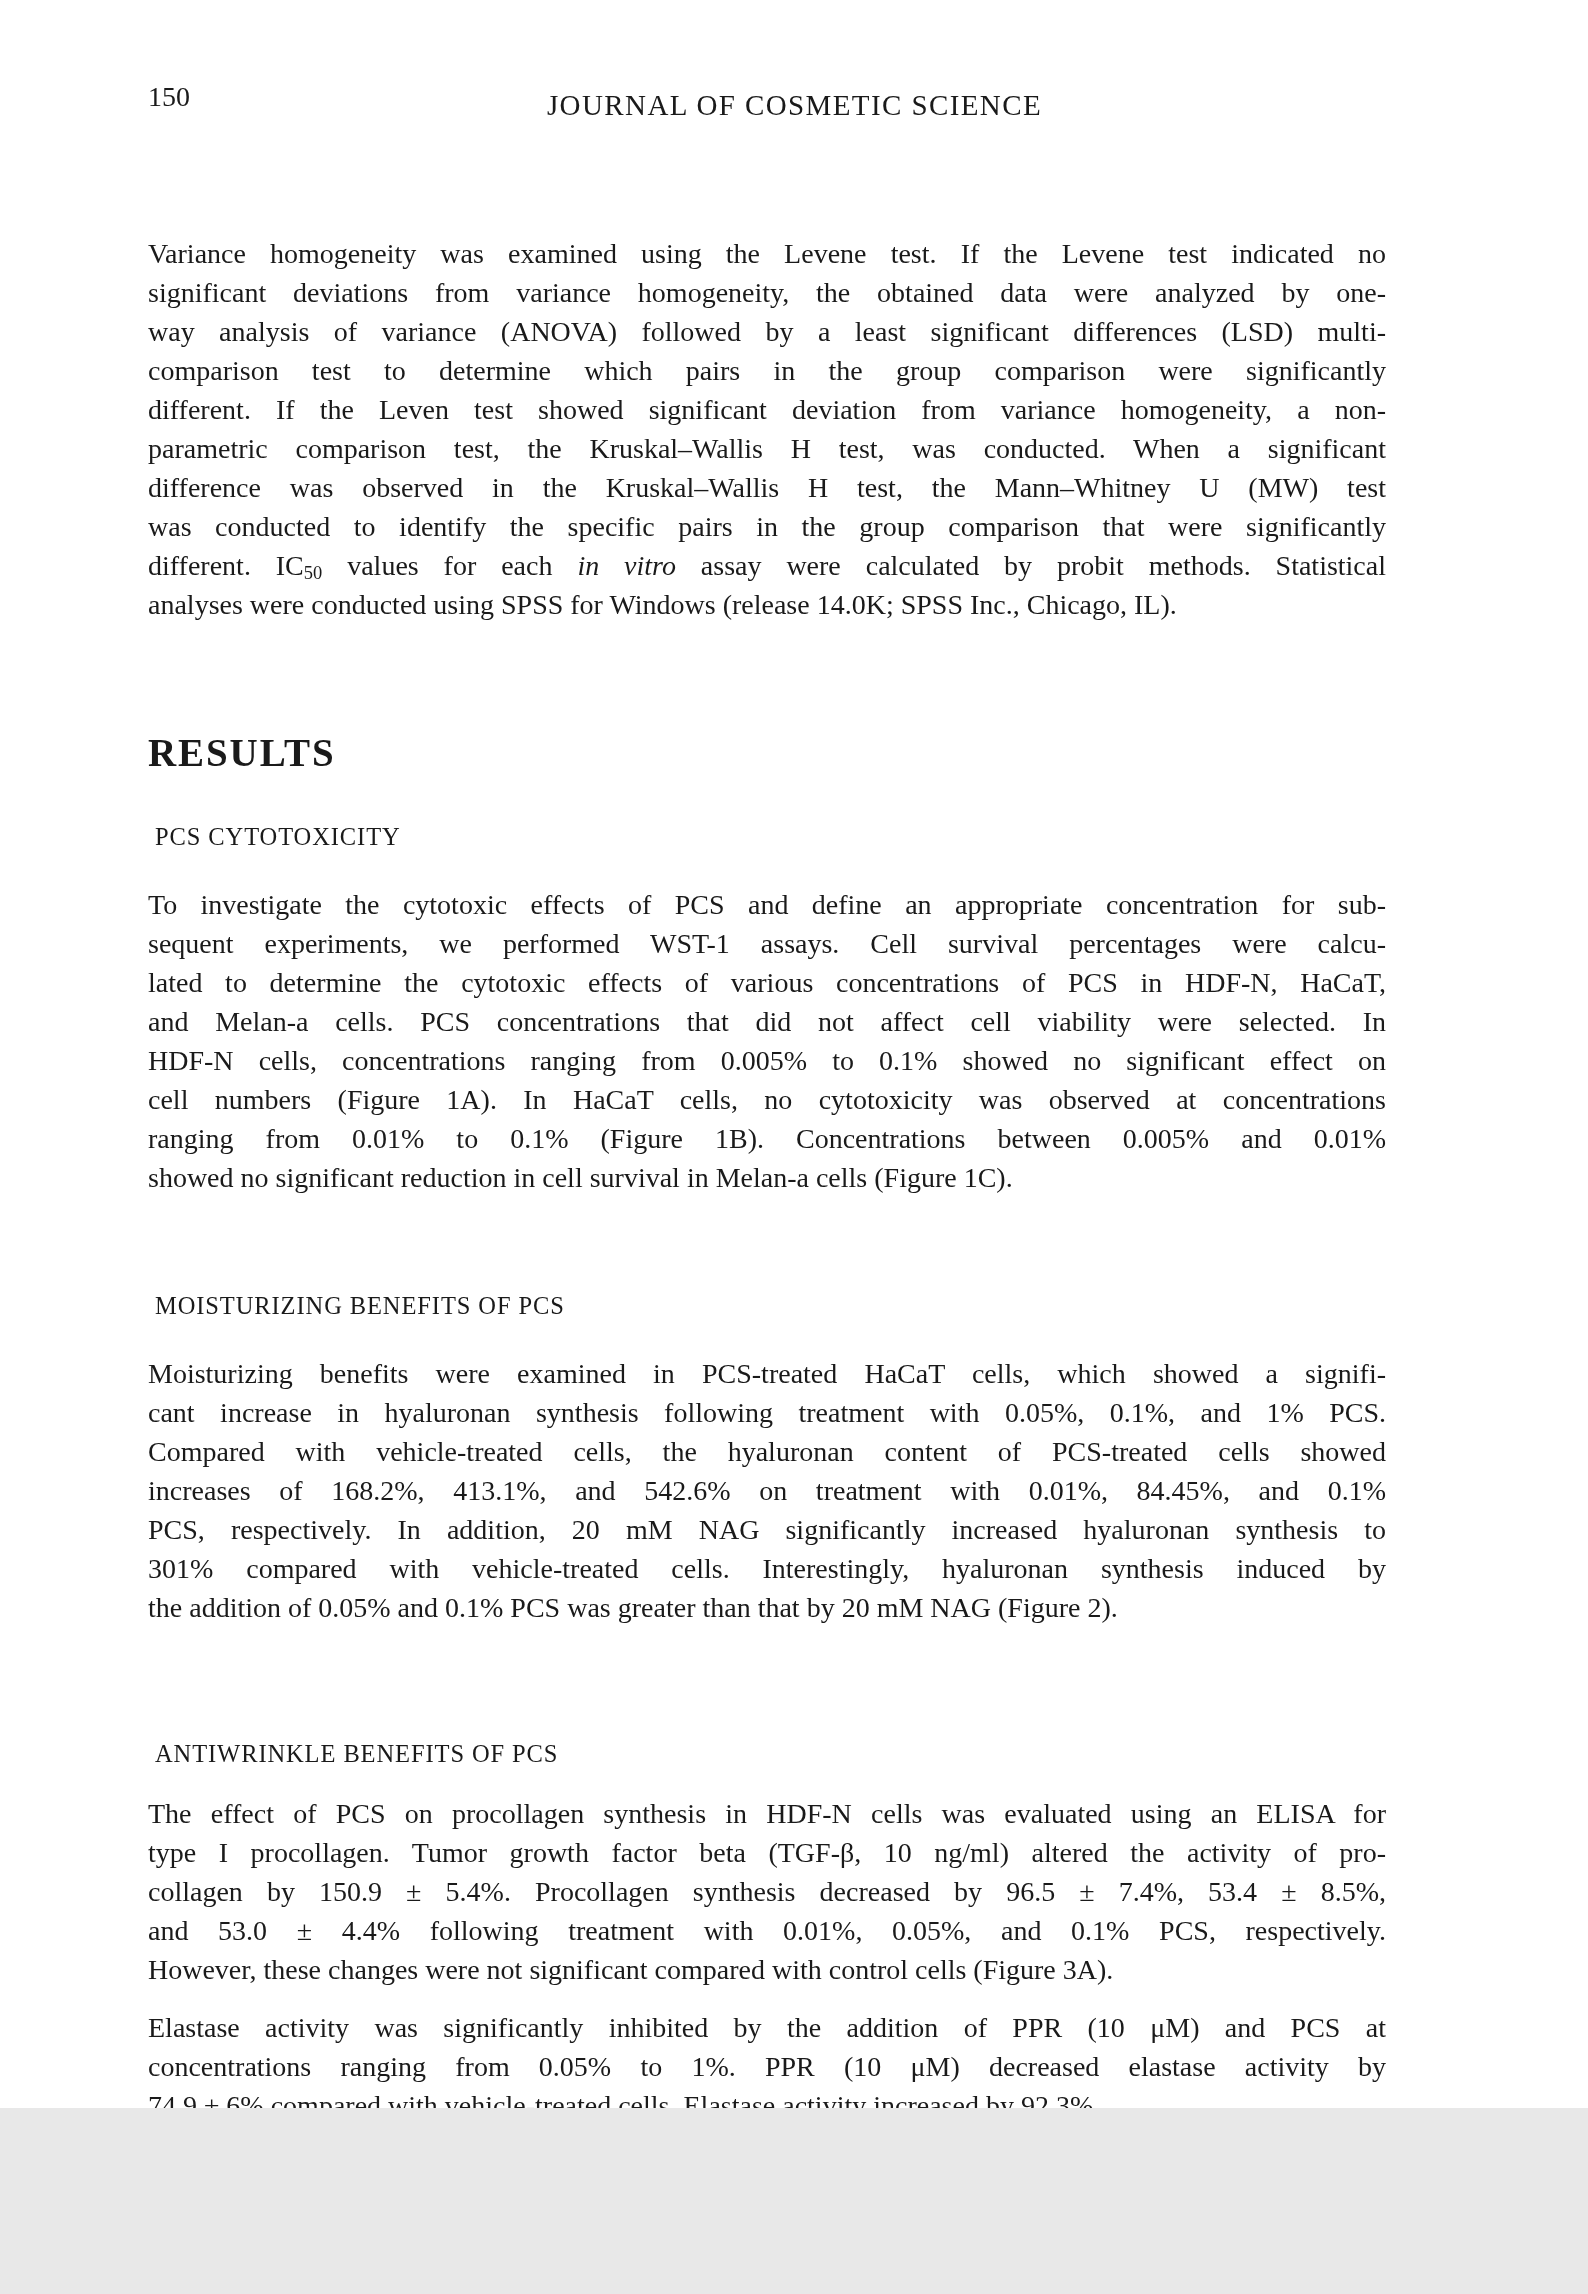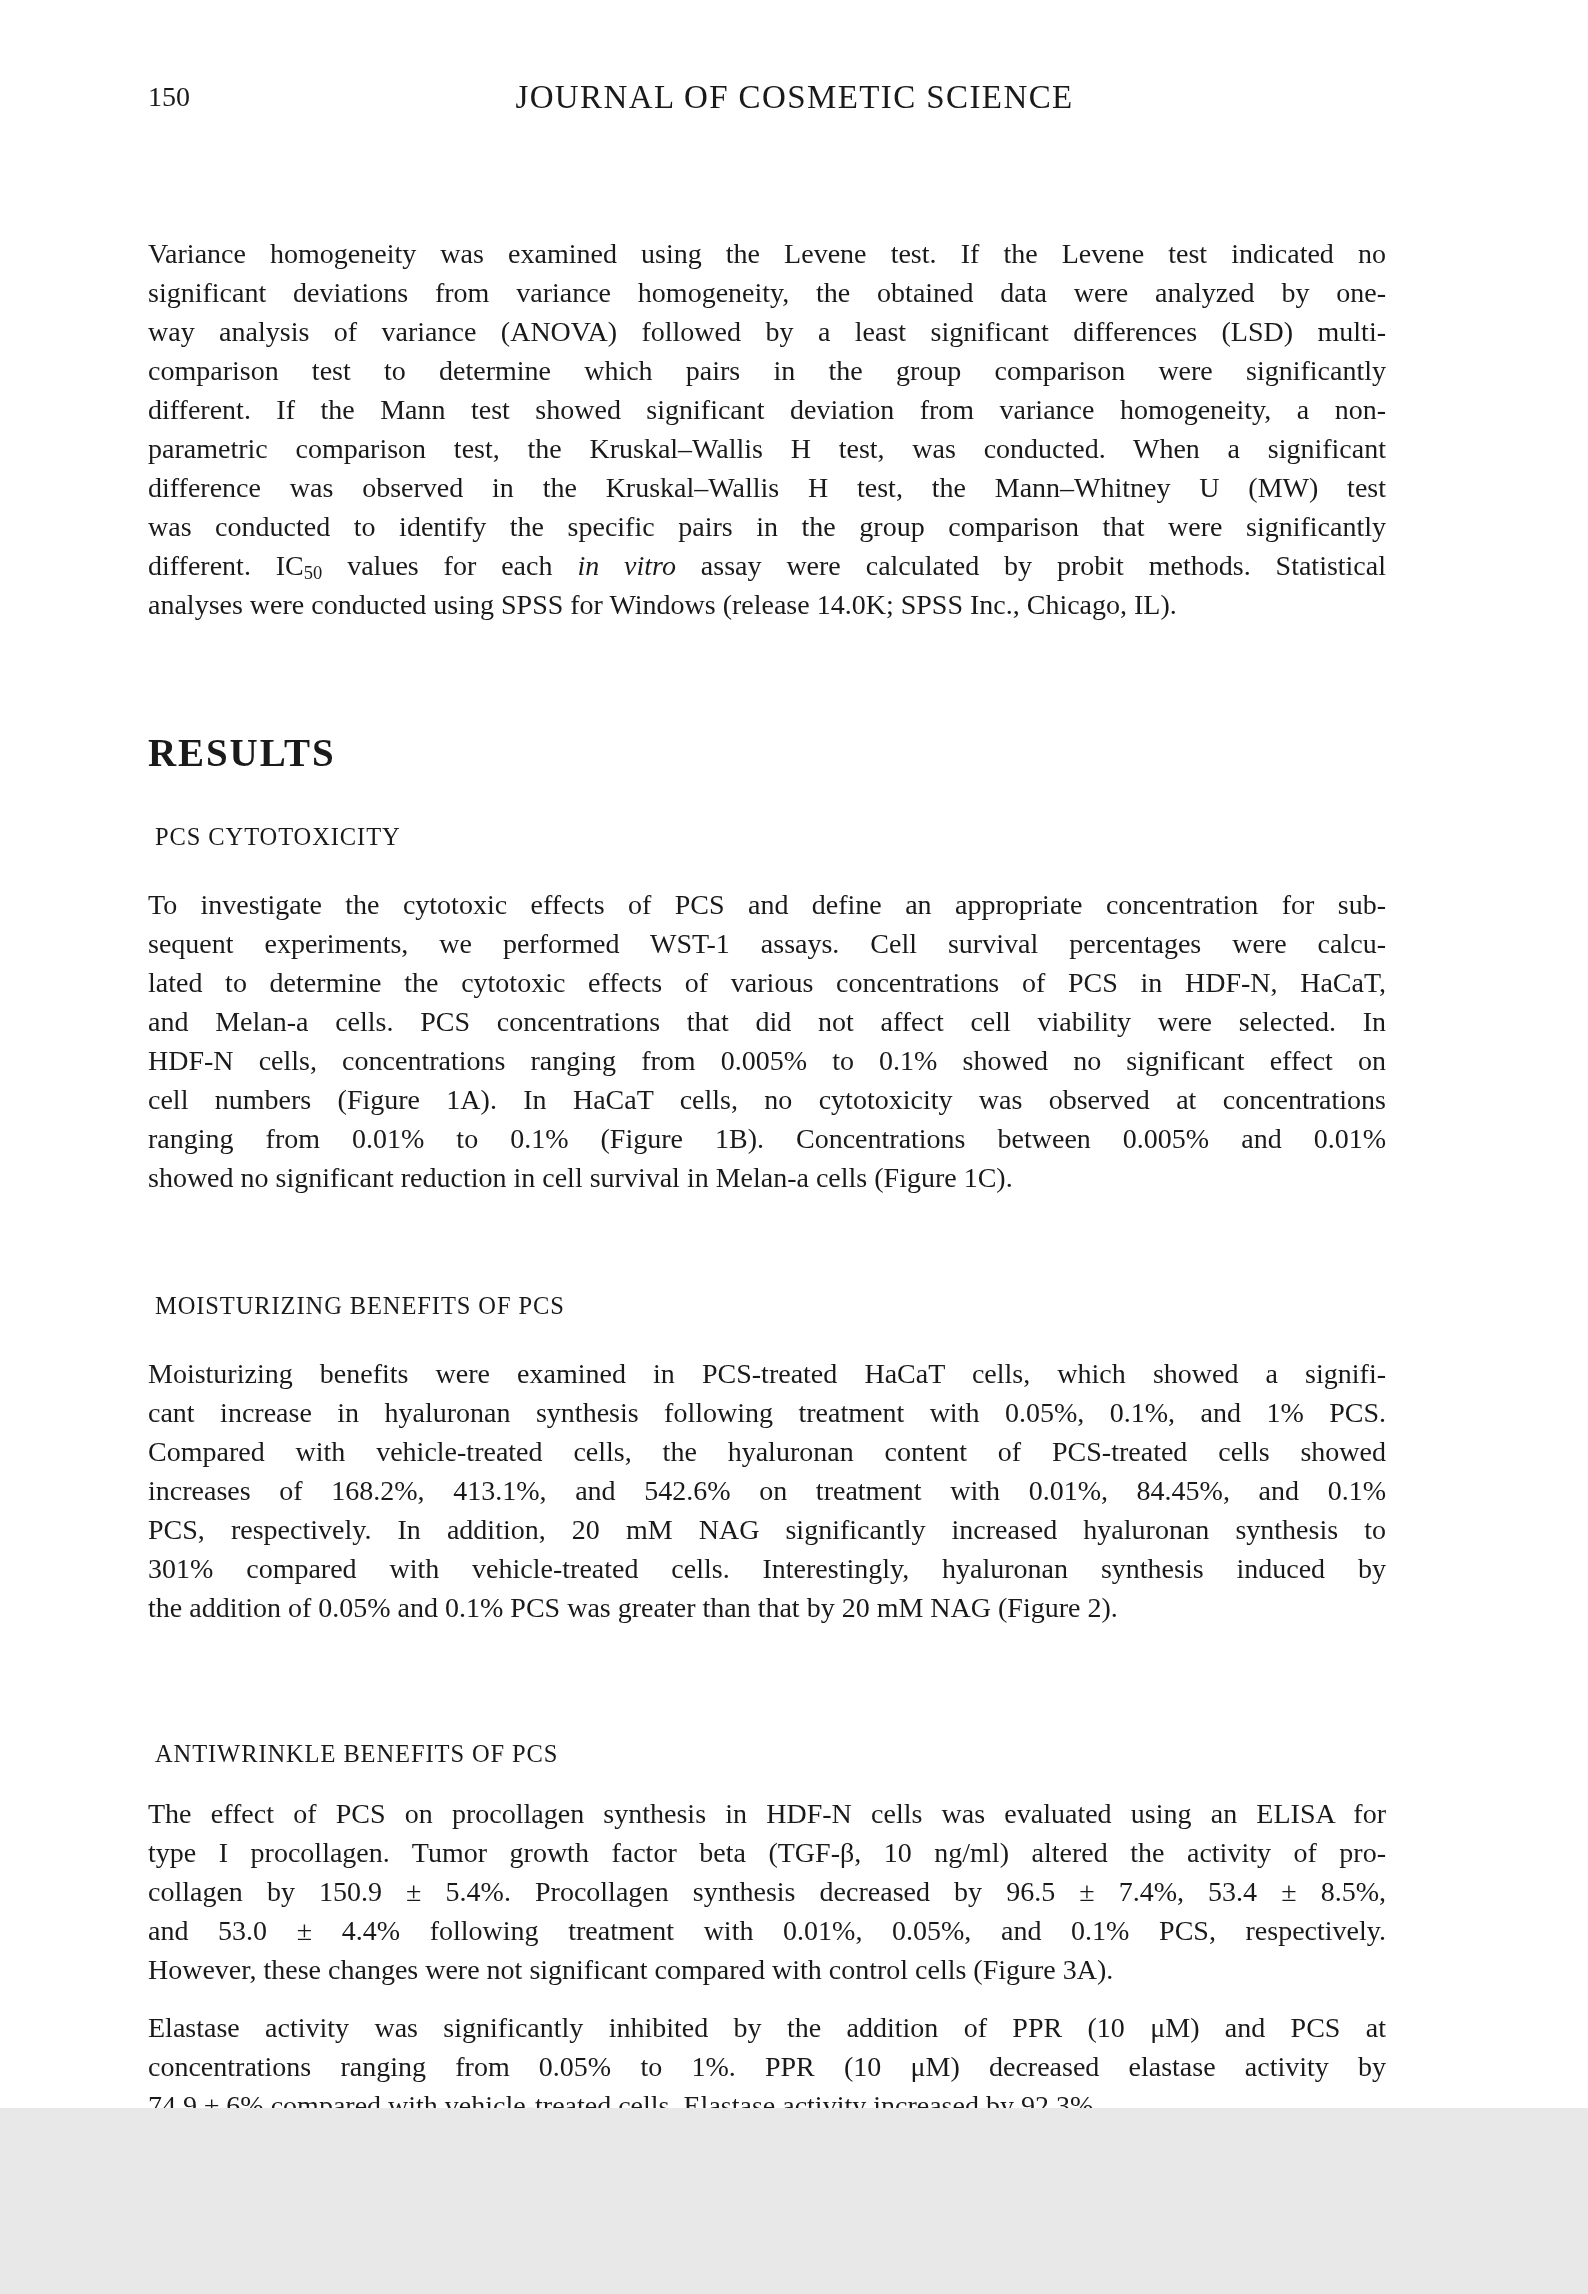--- a/index.html
+++ b/index.html
@@ -26,24 +26,24 @@
   .page-num {
     position: absolute;
     left: 148px;
     top: 0;
     font-size: 28px;
     line-height: 32px;
   }
   .running-head {
     position: absolute;
     left: 0;
-    top: 0;
+    top: 8px;
     width: 100%;
     text-align: center;
-    font-size: 33px;
+    font-size: 29px;
     line-height: 32px;
     letter-spacing: 1.4px;
   }
   .para {
     position: absolute;
     left: 148px;
     width: 1238px;
     font-size: 28px;
     line-height: 39px;
   }
@@ -92,21 +92,21 @@
   <header class="page-header">
     <span class="page-num">150</span>
     <span class="running-head">JOURNAL OF COSMETIC SCIENCE</span>
   </header>
 
   <section class="para" style="top:234px">
       <div class="line">Variance homogeneity was examined using the Levene test. If the Levene test indicated no</div>
       <div class="line">significant deviations from variance homogeneity, the obtained data were analyzed by one-</div>
       <div class="line">way analysis of variance (ANOVA) followed by a least significant differences (LSD) multi-</div>
       <div class="line">comparison test to determine which pairs in the group comparison were significantly</div>
-      <div class="line">different. If the Mann test showed significant deviation from variance homogeneity, a non-</div>
+      <div class="line">different. If the Leven test showed significant deviation from variance homogeneity, a non-</div>
       <div class="line">parametric comparison test, the Kruskal–Wallis H test, was conducted. When a significant</div>
       <div class="line">difference was observed in the Kruskal–Wallis H test, the Mann–Whitney U (MW) test</div>
       <div class="line">was conducted to identify the specific pairs in the group comparison that were significantly</div>
       <div class="line"><span>different. IC</span><span class="sub">50</span><span> values for each </span><span class="italic">in vitro</span><span> assay were calculated by probit methods. Statistical</span></div>
       <div class="line last">analyses were conducted using SPSS for Windows (release 14.0K; SPSS Inc., Chicago, IL).</div>
     </section>
 
   <h1 class="heading-results" style="top:736px">RESULTS</h1>
 
   <h2 class="subheading" style="top:816px">PCS CYTOTOXICITY</h2>

